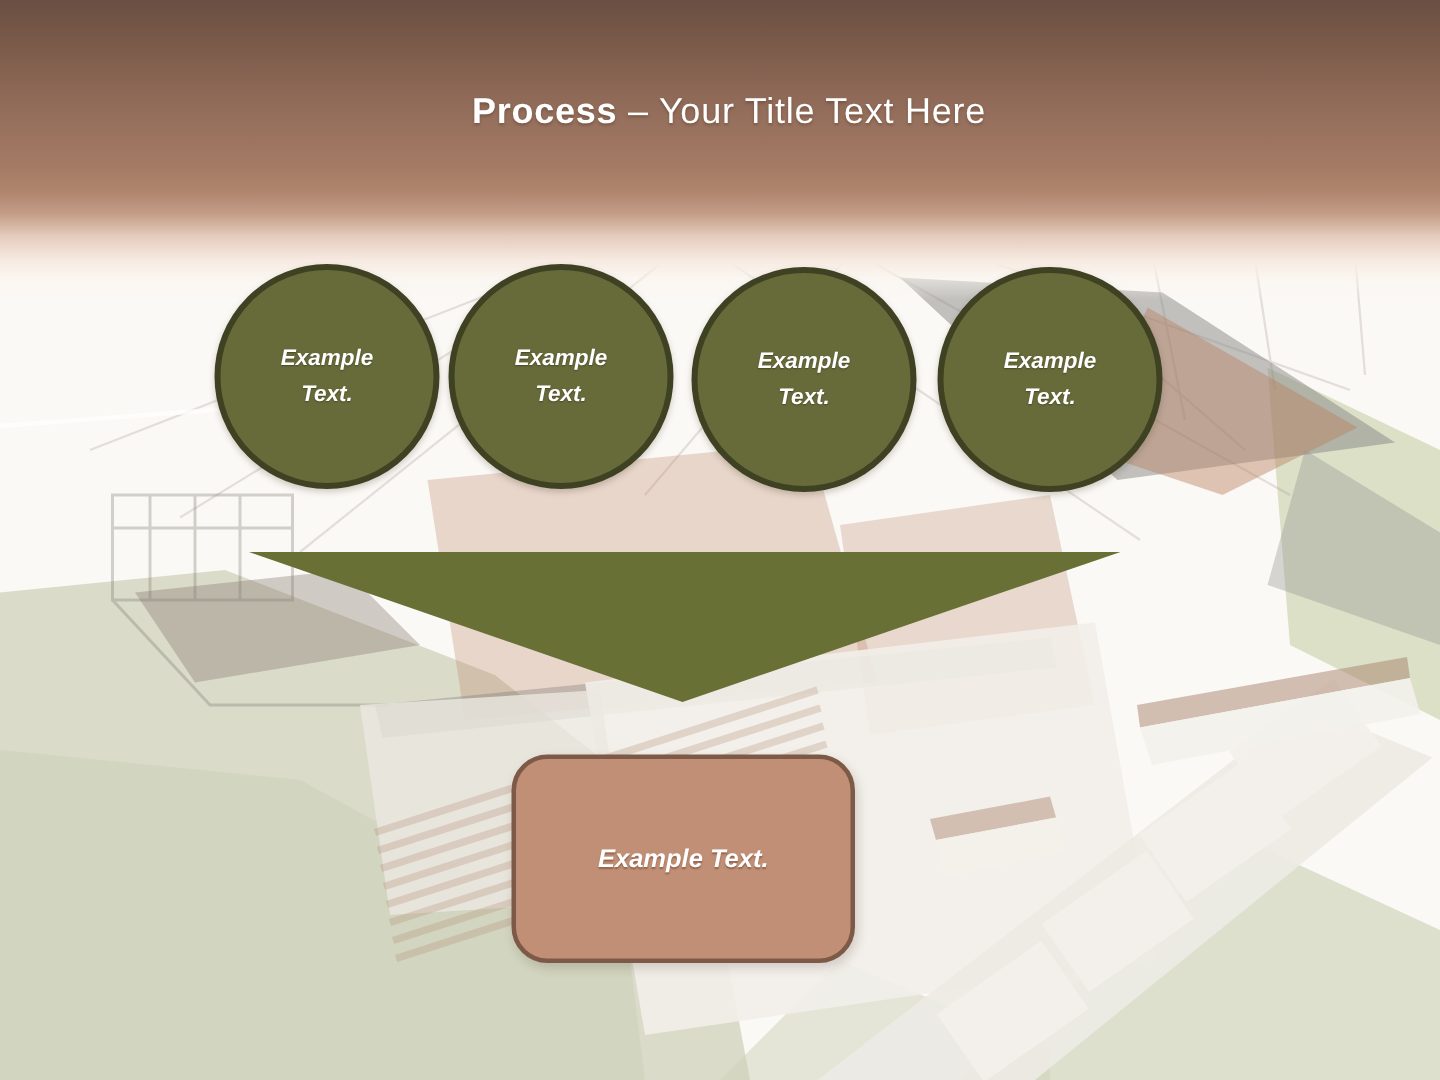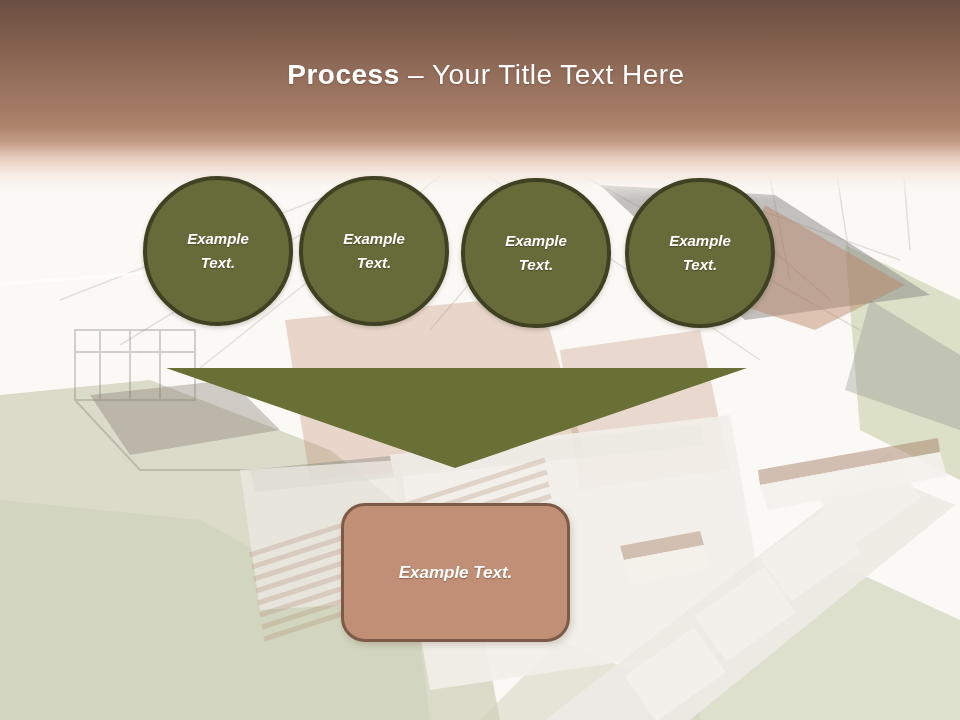--- a/index.html
+++ b/index.html
@@ -23,21 +23,21 @@
       #A47A64 55%,
       #AF856E 64%,
       #C49C86 71%,
       #E5CDBE 79%,
       #F7EBE2 87%,
       rgba(250,244,238,0.55) 93%,
       rgba(250,244,238,0) 100%);
   }
   .title{
     position:absolute;left:0;top:56px;width:960px;
-    text-align:center;color:#FFFFFF;font-size:28px;line-height:38px;
+    text-align:center;color:#FFFFFF;font-size:24px;line-height:38px;
     padding-left:12px;box-sizing:border-box;
     letter-spacing:.5px;
     text-shadow:0 1px 2px rgba(70,40,25,.35);
   }
   .title .t-bold{font-weight:bold;}
   .title .t-rest{font-weight:normal;}
 
   
   .circle{
     position:absolute;width:142px;height:142px;border-radius:50%;

